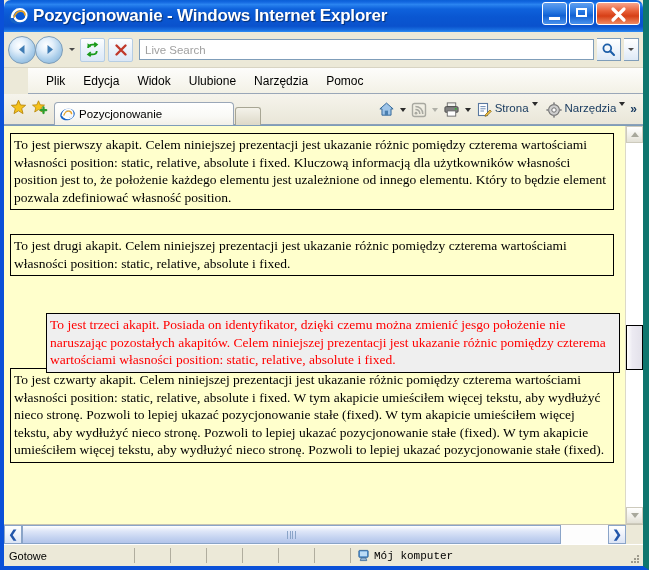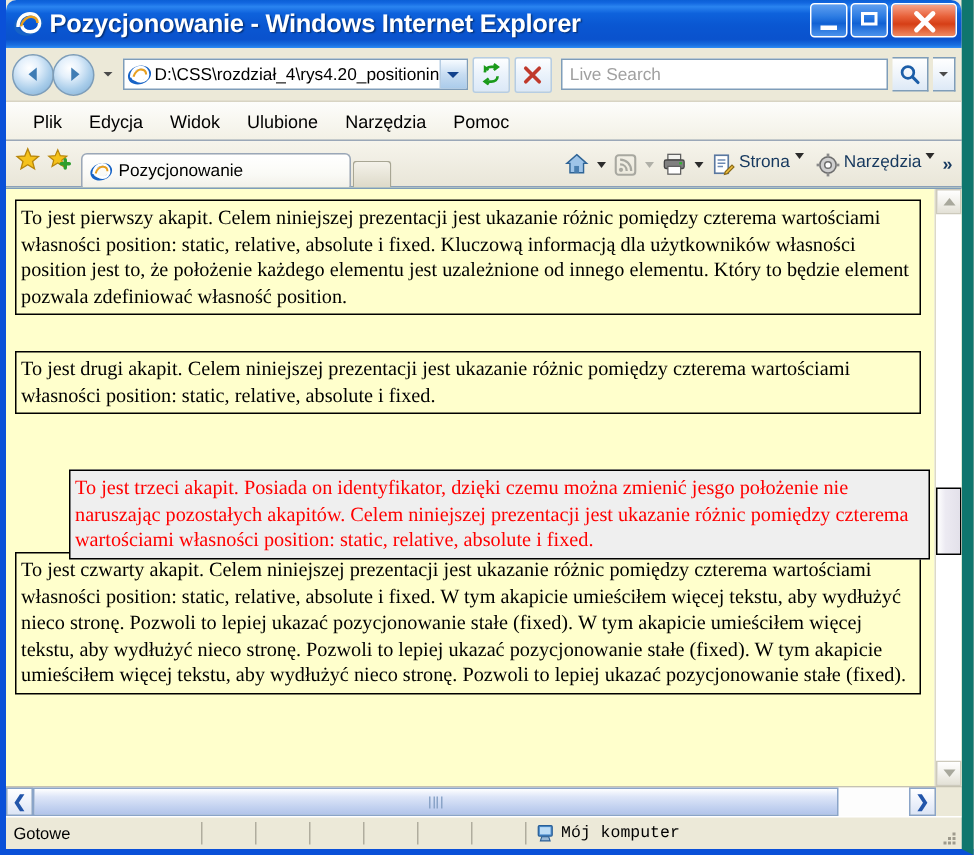--- a/index.html
+++ b/index.html
@@ -16,21 +16,21 @@
   }
 
   
   #window {
     position: absolute;
     left: 0; top: 0;
     width: 649px;
     height: 570px;
     box-sizing: border-box;
     border-left: 4px solid #0a50d8;
-    border-right: 8px solid #0f766e;
+    border-right: 6px solid #0f766e;
     border-bottom: 4px solid #0a50d8;
     background: #ece9d8;
     display: flex;
     flex-direction: column;
   }
 
   
   #titlebar {
     height: 32px;
     flex: 0 0 32px;
@@ -197,20 +197,21 @@
 
   
   #menubar {
     flex: 0 0 25px;
     background: linear-gradient(to bottom, #fdfdfb, #f3f1e6);
     display: flex;
     align-items: center;
     padding-left: 9px;
     gap: 0px;
     border-bottom: 1px solid #9aa7b8;
+    margin-left: 24px;
   }
   .menuitem {
     font-size: 12px;
     color: #000;
     padding: 2px 9px;
     font-family: "Liberation Sans", sans-serif;
     white-space: nowrap;
   }
 
   
@@ -492,33 +493,20 @@
     </div>
     <div class="navbtn fwd">
       <svg width="15" height="15" viewBox="0 0 15 15">
         <path d="M5.5 3 L11 7.5 L5.5 12 Z" fill="#3f7cb4"></path>
       </svg>
     </div>
     <div class="histdrop">
       <span class="caret-dn sm"></span>
     </div>
 
-    <div id="addrbox">
-      <div id="addr-ie-icon">
-        <svg width="16" height="16" viewBox="0 0 16 16">
-          <ellipse cx="8" cy="8" rx="6.8" ry="5" fill="none" stroke="#1763c6" stroke-width="2.1" transform="rotate(-18 8 8)"></ellipse>
-          <path d="M2.6 9.6 C2.6 5.2 5.6 2.8 8.6 2.8 C11.6 2.8 13.6 4.8 13.6 7.6 C13.6 10.2 11.6 12.2 8.8 12.2 C6.4 12.2 4.6 10.8 4.6 8.6" fill="none" stroke="#ffffff" stroke-width="1.9"></path>
-          <path d="M4 9.2 C4.8 6 7.4 4.2 9.4 4.4 C11.4 4.6 12.4 6 12.4 7.6" fill="none" stroke="#e8a020" stroke-width="1.4"></path>
-        </svg>
-      </div>
-      <span id="addr-text">D:\CSS\rozdział_4\rys4.20_positionin</span>
-      <div id="addr-drop">
-        <span class="caret-dn"></span>
-      </div>
-    </div>
 
     <div class="tbtn">
       <svg width="15" height="15" viewBox="0 0 16 16">
         <path d="M3.5 6.5 L3.5 3 L6 5 L3.5 3" fill="none" stroke="#1a9a1a" stroke-width="1.6"></path>
         <path d="M12.5 9.5 C12.5 11.8 10.6 13.2 8 13.2 L4.5 13.2" fill="none" stroke="#1a9a1a" stroke-width="1.9"></path>
         <path d="M6.2 11 L3.4 13.2 L6.2 15.2" fill="none" stroke="#1a9a1a" stroke-width="1.9"></path>
         <path d="M3.5 6.5 C3.5 4.2 5.4 2.8 8 2.8 L11.5 2.8" fill="none" stroke="#1a9a1a" stroke-width="1.9"></path>
         <path d="M9.8 0.8 L12.6 2.8 L9.8 5" fill="none" stroke="#1a9a1a" stroke-width="1.9"></path>
       </svg>
     </div>

